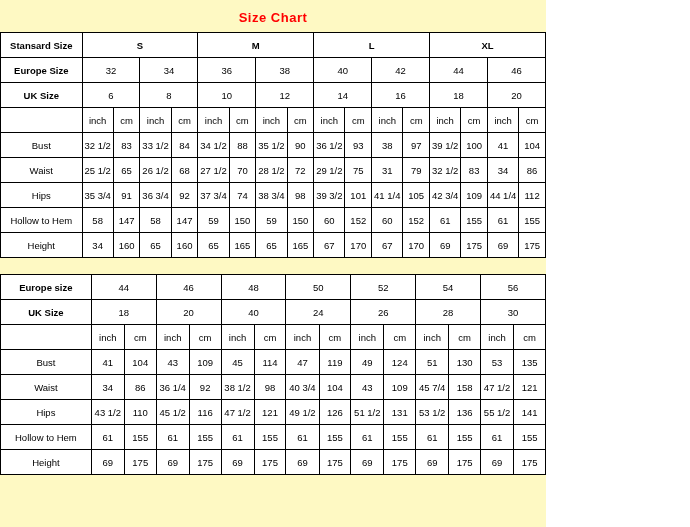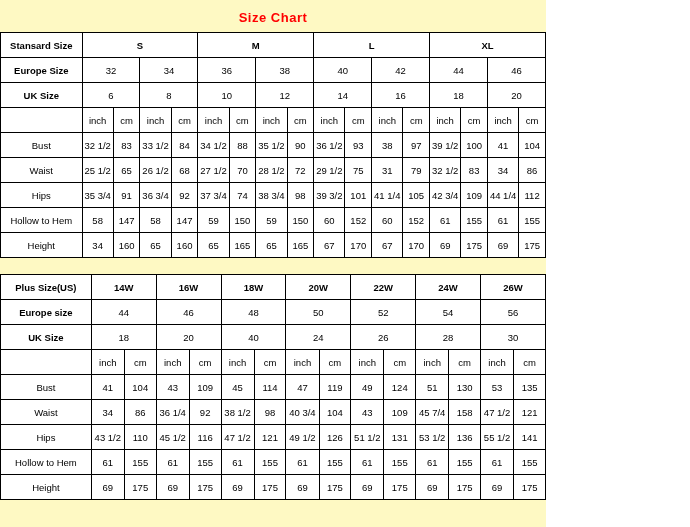--- a/index.html
+++ b/index.html
@@ -252,30 +252,20 @@
         <col class="c-unit">
       <col class="c-unit">
         <col class="c-unit">
         <col class="c-unit">
         <col class="c-unit">
       <col class="c-unit">
         <col class="c-unit">
     </colgroup>
     <tbody id="t2-body">
         <tr>
-          <td class="bold rowhead">Plus Size(US)</td>
-          <td class="bold" colspan="2">14W</td>
-          <td class="bold" colspan="2">16W</td>
-          <td class="bold" colspan="2">18W</td>
-          <td class="bold" colspan="2">20W</td>
-          <td class="bold" colspan="2">22W</td>
-          <td class="bold" colspan="2">24W</td>
-          <td class="bold" colspan="2">26W</td>
-        </tr>
-        <tr>
           <td class="bold rowhead">Europe size</td>
           <td colspan="2">44</td>
           <td colspan="2">46</td>
           <td colspan="2">48</td>
           <td colspan="2">50</td>
           <td colspan="2">52</td>
           <td colspan="2">54</td>
           <td colspan="2">56</td>
         </tr>
         <tr>

